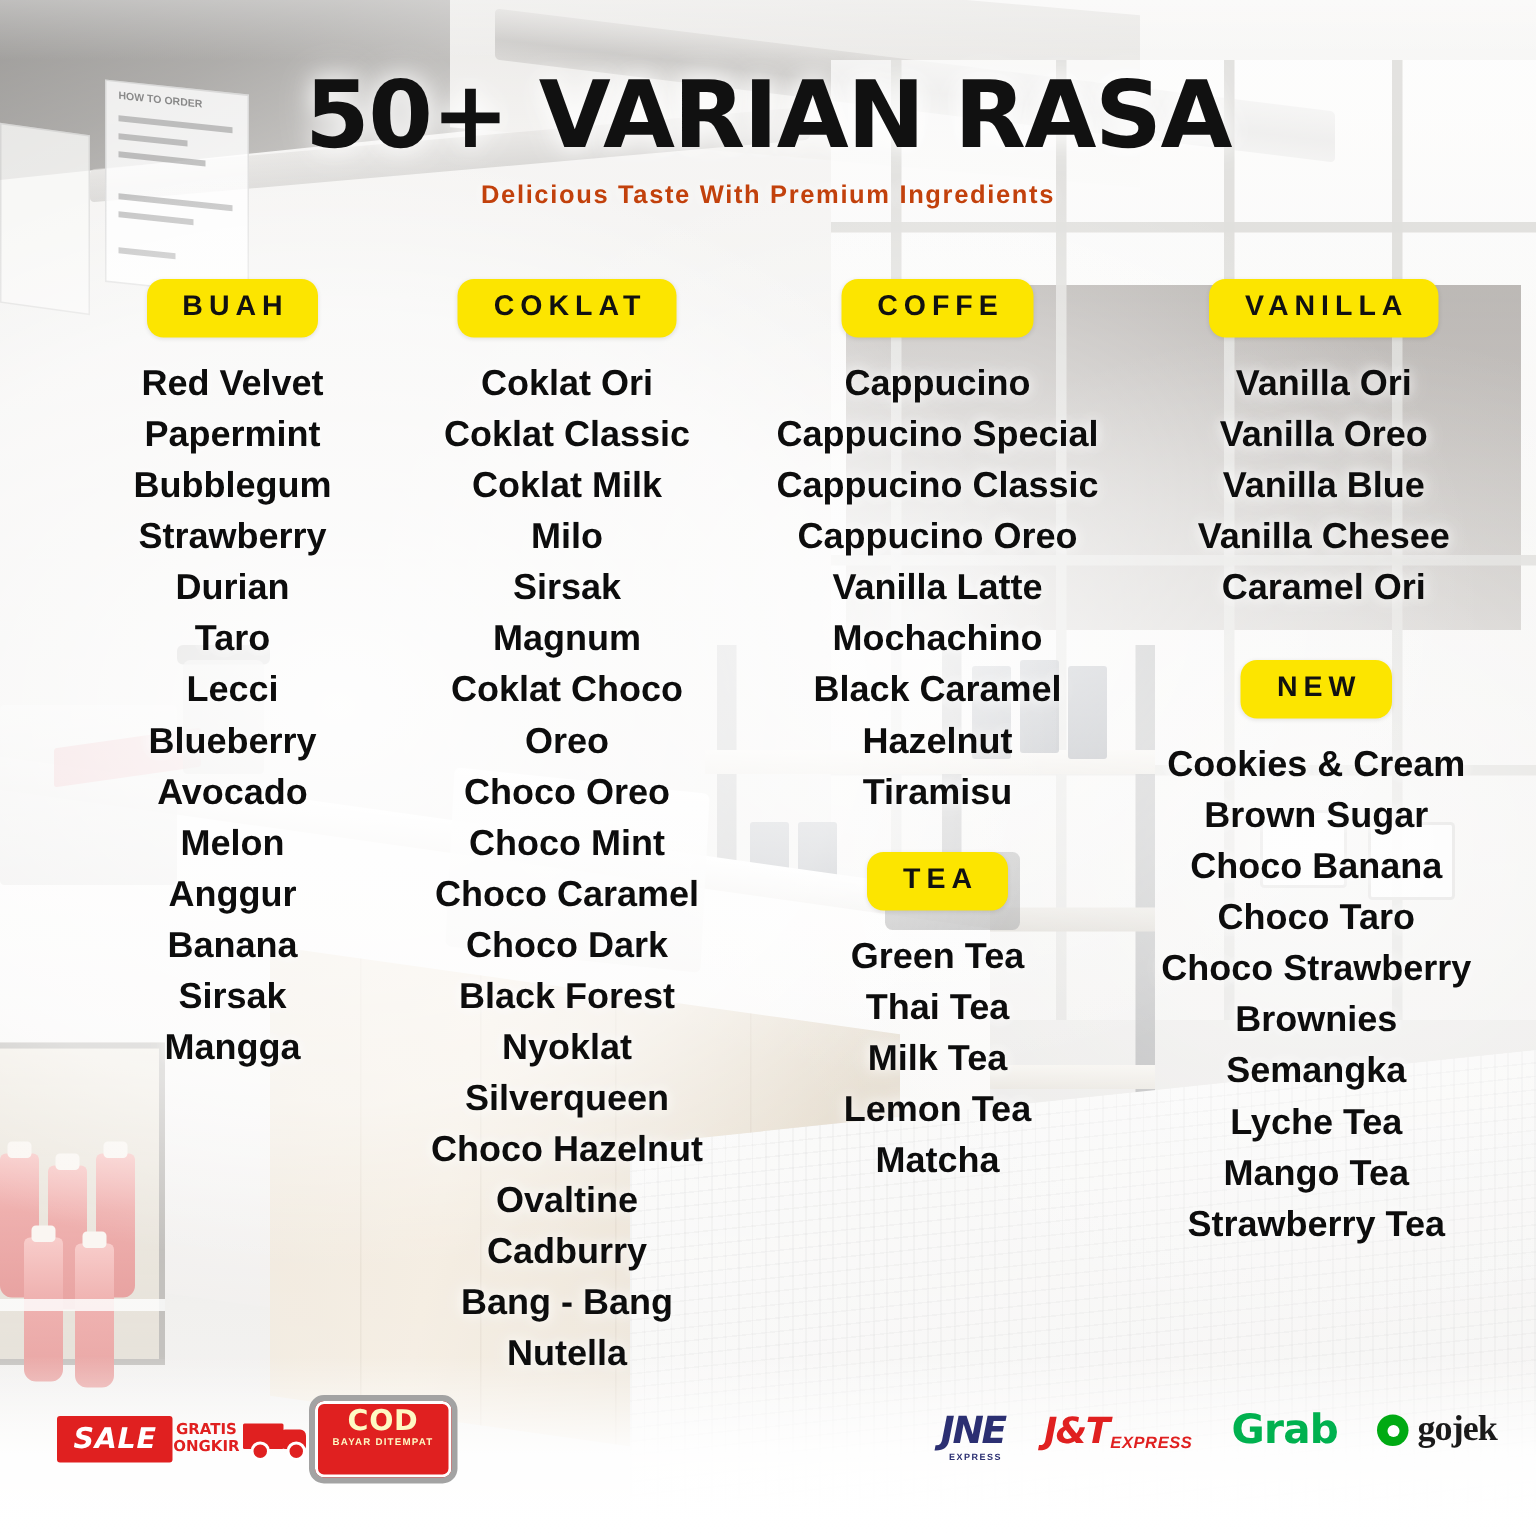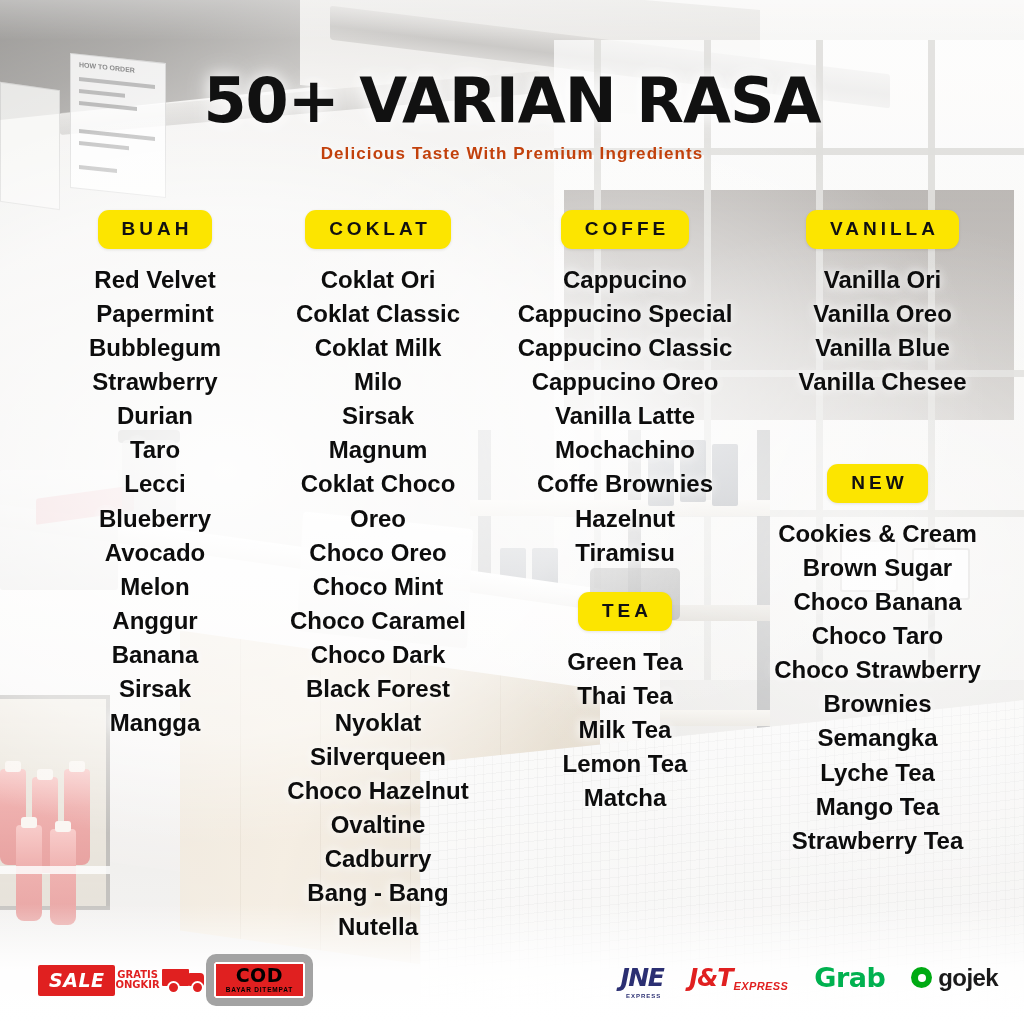--- a/index.html
+++ b/index.html
@@ -172,21 +172,21 @@
   .haze-bottom{
     position:absolute; left:0; right:0; bottom:0; height:120px;
     background:linear-gradient(180deg, rgba(255,255,255,0), rgba(255,255,255,.92) 55%, #fff 100%);
   }
   .haze-top{
     position:absolute; left:0; right:0; top:0; height:40px;
     background:linear-gradient(180deg, rgba(255,255,255,.35), rgba(255,255,255,0));
   }
 
   
-  #content{ position:absolute; inset:0; z-index:5;margin-top:24px; }
+  #content{ position:absolute; inset:0; z-index:5; }
 
   .title{
     position:absolute; left:0; right:0; top:40px; text-align:center;
     font-size:62px; font-weight:bold; color:#111; letter-spacing:-1px;
     font-family:"DejaVu Sans", sans-serif;
     text-shadow:0 0 14px rgba(255,255,255,.9), 0 0 26px rgba(255,255,255,.75);
   }
   .subtitle{
     position:absolute; left:0; right:0; top:120px; text-align:center;
     font-size:17px; font-weight:bold; color:#c2410c; letter-spacing:1.1px;
@@ -226,22 +226,22 @@
   .ongkir{ display:flex; align-items:center; gap:2px; }
   .ongkir-txt{
     color:#E02020; font-weight:bold; font-size:10px; line-height:1.02;
     text-align:center; font-family:"DejaVu Sans", sans-serif;
   }
   .truck{ position:relative; width:44px; height:30px; }
   .truck-body{ position:absolute; left:0; top:4px; width:27px; height:17px; background:#E02020; border-radius:1px; }
   .truck-cab{ position:absolute; left:26px; top:8px; width:16px; height:13px; background:#E02020; border-radius:2px 4px 2px 2px; }
   .truck-w{ position:absolute; bottom:1px; width:9px; height:9px; border-radius:50%; background:#E02020; border:2px solid #fff; box-sizing:content-box;}
   .cod-badge{
-    border:8px solid #a3a3a3; border-radius:10px; background:#E02020;
-    padding:4px 12px 5px; text-align:center; color:#000000;
+    border:4px solid #a3a3a3; border-radius:10px; background:#E02020;
+    padding:4px 12px 20px; text-align:center; color:#fef9c3;
     box-shadow:inset 0 0 0 2px #fff;
   }
   .cod-main{ font-size:19px; font-weight:bold; letter-spacing:.5px; line-height:1; font-family:"DejaVu Sans", sans-serif;}
   .cod-sub{ font-size:6.5px; font-weight:bold; letter-spacing:.8px; margin-top:1px; }
 
   .footer-right{ position:absolute; right:26px; top:938px; display:flex; align-items:center; gap:26px; }
   .logo{ display:flex; align-items:flex-end; }
   .jne{ position:relative;justify-content:center; }
   .jne-main{
     font-size:25px; font-weight:bold; font-style:italic; letter-spacing:-1.5px;
@@ -259,21 +259,21 @@
   .grab{
     font-size:27px; font-weight:bold; color:#00B14F; letter-spacing:-.5px;
     font-family:"DejaVu Sans", sans-serif;
   }
   .gojek{ display:flex; align-items:center; gap:6px; }
   .gojek-mark{
     width:21px; height:21px; border-radius:50%; background:#00AA13;
     display:flex; align-items:center; justify-content:center;
   }
   .gojek-dot{ width:8px; height:8px; border-radius:50%; background:#fff; }
-  .gojek-txt{ font-size:24px; font-weight:bold; color:#1a1a1a; letter-spacing:-.6px; font-family:Liberation Sans, sans-serif;}
+  .gojek-txt{ font-size:24px; font-weight:bold; color:#1a1a1a; letter-spacing:-.6px; font-family:Liberation Serif, serif;}
 </style>
 </head>
 <body>
 
 <div id="bg">
   <div class="bg-base"></div>
 
   <div class="ceil"></div>
   <div class="ceil2"></div>
   <div class="duct"></div>
@@ -412,33 +412,34 @@
 
   <div class="col" id="col-coffe">
     <div class="badge">COFFE</div>
     <div class="list">
       <div class="item">Cappucino</div>
       <div class="item">Cappucino Special</div>
       <div class="item">Cappucino Classic</div>
       <div class="item">Cappucino Oreo</div>
       <div class="item">Vanilla Latte</div>
       <div class="item">Mochachino</div>
-      <div class="item">Coffe Brownies</div>
+      <div class="item">Black Caramel</div>
       <div class="item">Hazelnut</div>
       <div class="item">Tiramisu</div>
     </div>
   </div>
 
   <div class="col" id="col-vanilla">
     <div class="badge">VANILLA</div>
     <div class="list">
       <div class="item">Vanilla Ori</div>
       <div class="item">Vanilla Oreo</div>
       <div class="item">Vanilla Blue</div>
       <div class="item">Vanilla Chesee</div>
+      <div class="item">Caramel Ori</div>
     </div>
   </div>
 
   <div id="grp-tea">
     <div class="badge">TEA</div>
     <div class="list">
       <div class="item">Green Tea</div>
       <div class="item">Thai Tea</div>
       <div class="item">Milk Tea</div>
       <div class="item">Lemon Tea</div>

